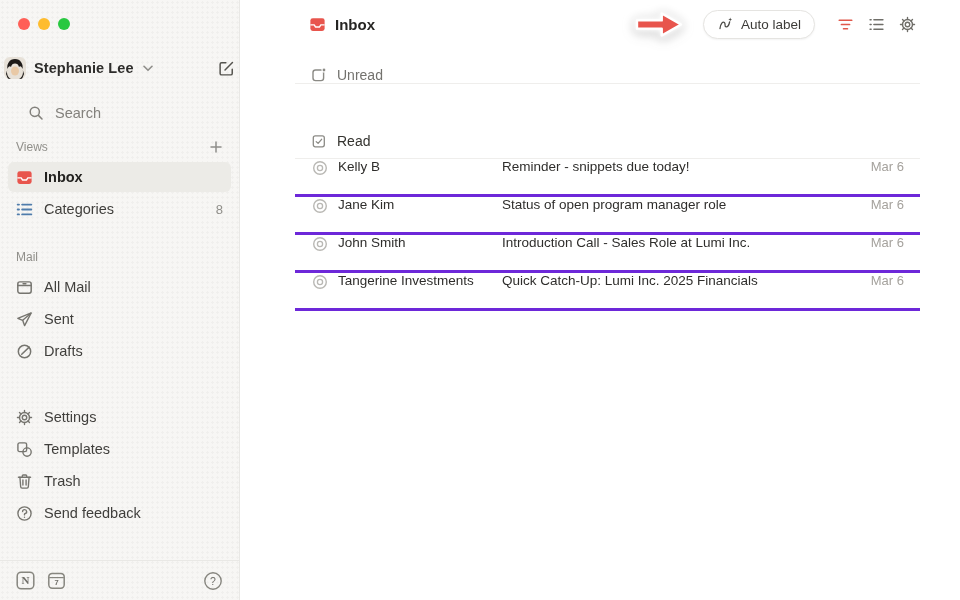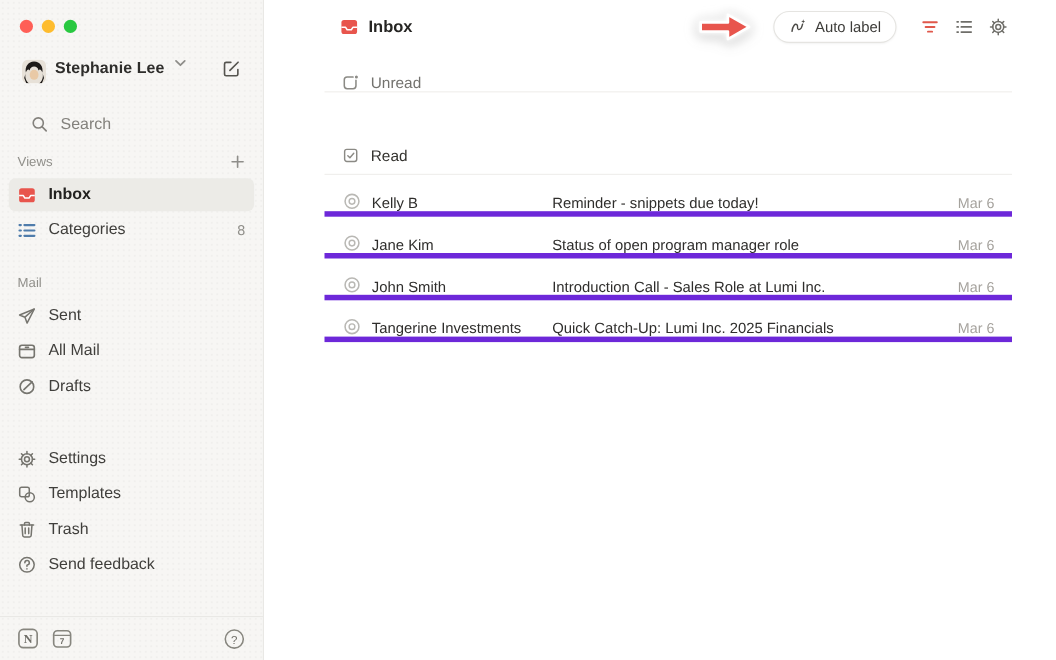--- a/index.html
+++ b/index.html
@@ -22,21 +22,21 @@
     border-right:1px solid #e9e8e5;
     display:flex; flex-direction:column;
     position:relative;
   }
   .traffic { display:flex; gap:8px; padding:18px 0 0 18px; }
   .light { width:12px; height:12px; border-radius:50%; }
   .light.red { background:#ff5f57; }
   .light.yellow { background:#febc2e; }
   .light.green { background:#28c840; }
 
-  .user-row { display:flex; gap:8px; padding:0 20px; margin-top:24px; height:28px; }
+  .user-row { display:flex; align-items:center; gap:8px; padding:0 4px; margin-top:24px; height:28px; }
   .avatar { width:22px; height:22px; border-radius:6px; overflow:hidden; flex:0 0 22px; }
   .user-name { font-size:14.5px; font-weight:700; color:#2e2d2b; letter-spacing:.1px; }
   .chev { color:#8f8e8a; margin-left:1px; }
   .user-spacer { flex:1; }
   .compose-btn { color:#55544f; cursor:pointer; }
 
   .search-row { display:flex; align-items:center; gap:11px; padding:0 28px; margin-top:16px; height:30px; color:#83817c; font-size:14.5px; }
 
   .section-label { display:flex; align-items:center; padding:0 16px; font-size:12px; color:#908f8a; height:18px; }
   .section-label .spacer { flex:1; }
@@ -89,23 +89,23 @@
     display:flex; align-items:center; gap:10px;
     height:36px; padding:0 16px;
     border-bottom:1px solid #efeeec;
     font-size:14px; cursor:pointer;
   }
   .group-row.unread { color:#73726e;align-items:flex-end; }
   .group-row.read { color:#34332f; }
   .group-gap { height:39px; }
 
   .email-row {
-    display:flex; align-items:flex-end; gap:8px;
+    display:flex; align-items:flex-start; gap:8px;
     height:38px; padding:0 16px;
-    border-bottom:5px solid #6d28d9;
+    border-bottom:3px solid #6d28d9;
     font-size:13.5px; cursor:pointer;
   }
   .email-row .sicon { flex:0 0 18px; color:#b9b8b4; }
   .email-row .sender { flex:0 0 157px; color:#2f2e2c; padding-left:1px; }
   .email-row .subject { flex:1; color:#2f2e2c; white-space:nowrap; overflow:hidden; }
   .email-row .date { color:#a5a29d; font-size:13px; }
 </style>
 </head>
 <body>
 
@@ -183,36 +183,36 @@
     </div>
   </div>
 
   <div class="section-label mail-label">
     <span>Mail</span>
   </div>
 
   <div class="nav-group">
     <div class="nav-item">
       <span class="nicon">
-        <svg width="17" height="17" viewBox="0 0 16 16" fill="none" stroke="currentColor" stroke-width="1.3" stroke-linejoin="round">
-          <path d="M14.3 1.8 L1.7 6.9 L6.3 8.8 L8.1 13.8 Z"></path>
-            <path d="M14.3 1.8 L6.3 8.8"></path>
-        </svg>
-      </span>
-      <span>Sent</span>
-    </div>
-    <div class="nav-item">
-      <span class="nicon">
         <svg width="17" height="17" viewBox="0 0 16 16" fill="none" stroke="currentColor" stroke-width="1.4" stroke-linecap="round">
           <rect x="1.7" y="2.7" width="12.6" height="10.6" rx="2"></rect>
           <path d="M1.7 6.2 H14.3"></path>
             <path d="M6.7 4.5 H9.3"></path>
         </svg>
       </span>
       <span>All Mail</span>
+    </div>
+    <div class="nav-item">
+      <span class="nicon">
+        <svg width="17" height="17" viewBox="0 0 16 16" fill="none" stroke="currentColor" stroke-width="1.3" stroke-linejoin="round">
+          <path d="M14.3 1.8 L1.7 6.9 L6.3 8.8 L8.1 13.8 Z"></path>
+            <path d="M14.3 1.8 L6.3 8.8"></path>
+        </svg>
+      </span>
+      <span>Sent</span>
     </div>
     <div class="nav-item">
       <span class="nicon">
         <svg width="17" height="17" viewBox="0 0 16 16" fill="none" stroke="currentColor" stroke-width="1.4" stroke-linecap="round">
           <circle cx="8" cy="8" r="5.8"></circle>
             <path d="M5.4 10.6 L12.4 3.9"></path>
         </svg>
       </span>
       <span>Drafts</span>
     </div>

